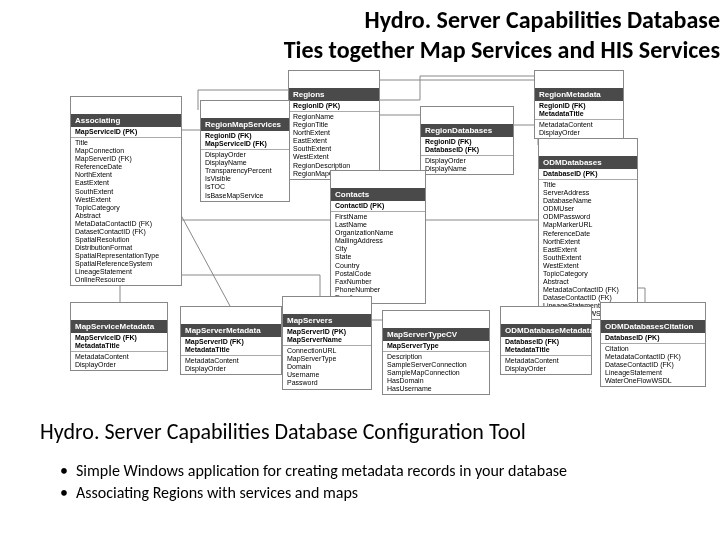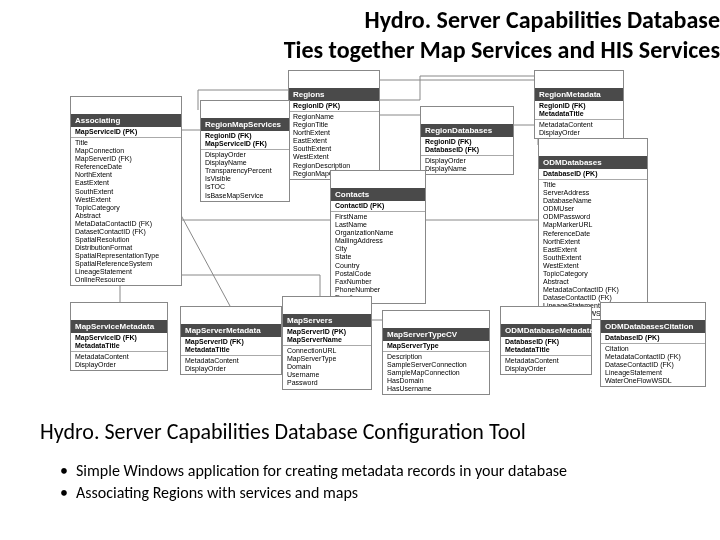--- a/index.html
+++ b/index.html
@@ -44,21 +44,21 @@
     padding: 1px 4px; font-weight: bold;
     border-bottom: 1px solid #aaa;
   }
   .tbl .fields { padding: 1px 4px; }
   .tbl .row { white-space: nowrap; }
   #tbl-regions { left: 238px; top: 0px; width: 92px; }
   #tbl-regionmetadata { left: 484px; top: 0px; width: 90px; }
   #tbl-mapservices { left: 20px; top: 26px; width: 112px; }
   #tbl-regionmapservices { left: 150px; top: 30px; width: 90px; }
   #tbl-regiondatabases { left: 370px; top: 36px; width: 94px; }
-  #tbl-odmdatabases { left: 488px; top: 68px; width: 110px; }
+  #tbl-odmdatabases { left: 488px; top: 68px; width: 100px; }
   #tbl-contacts { left: 280px; top: 100px; width: 96px; }
   #tbl-mapservicemetadata { left: 20px; top: 232px; width: 98px; }
   #tbl-mapservermetadata { left: 130px; top: 236px; width: 102px; }
   #tbl-mapservers { left: 232px; top: 226px; width: 90px; }
   #tbl-mapservertypecv { left: 332px; top: 240px; width: 108px; }
   #tbl-odmdatabasemetadata { left: 450px; top: 236px; width: 92px; }
   #tbl-odmdatabases2 { left: 550px; top: 232px; width: 106px; }
 </style>
 </head>
 <body>

